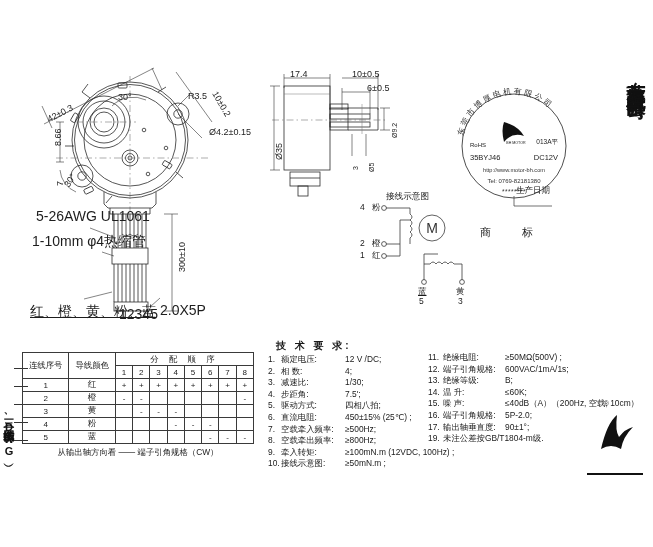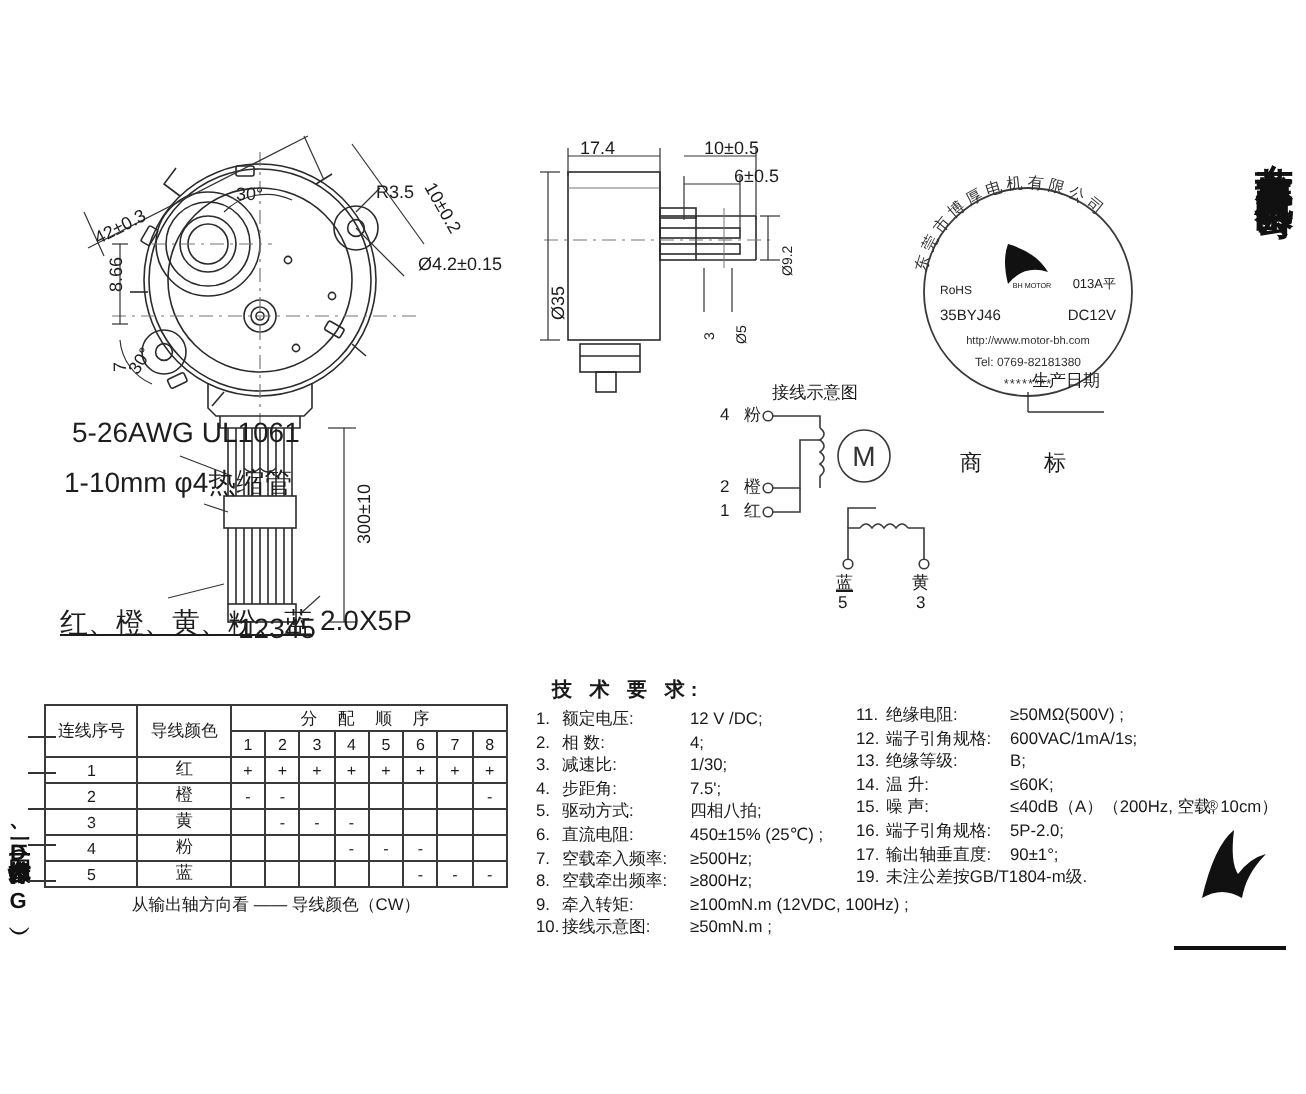--- a/index.html
+++ b/index.html
@@ -461,21 +461,21 @@
             <td class="seq"></td>
             <td class="seq"></td>
             <td class="seq"></td>
             <td class="seq"></td>
             <td class="seq">-</td>
             <td class="seq">-</td>
             <td class="seq">-</td>
           </tr>
         </tbody>
     </table>
-    <div id="table-footer">从输出轴方向看 —— 导线颜色（CW）</div>
+    <div id="table-footer">从输出轴方向看 —— 端子引角规格（CW）</div>
   </div>
 
   <div class="abs txt" id="spec-title">技 术 要 求:</div>
   <div class="abs" id="spec-col-left">
       <div class="spec-row">
         <span class="spec-no">1.</span>
         <span class="spec-label">额定电压:</span>
         <span class="spec-value">12 V /DC;</span>
       </div>
       <div class="spec-row">

